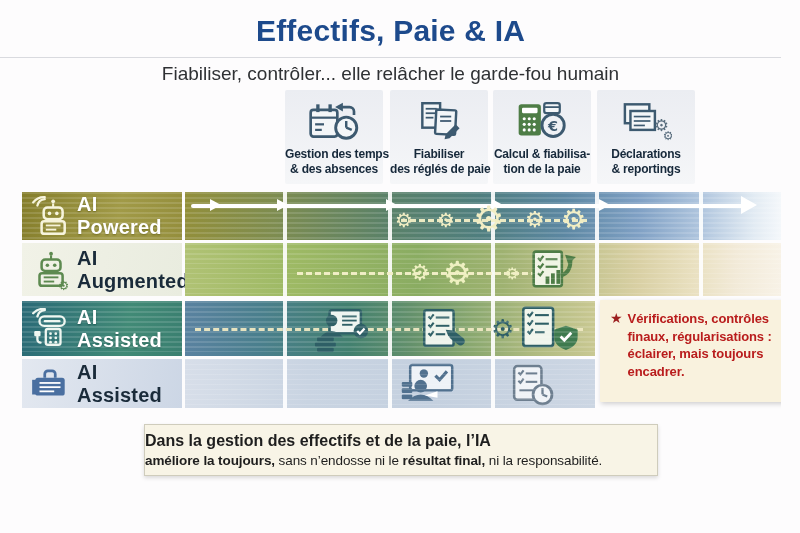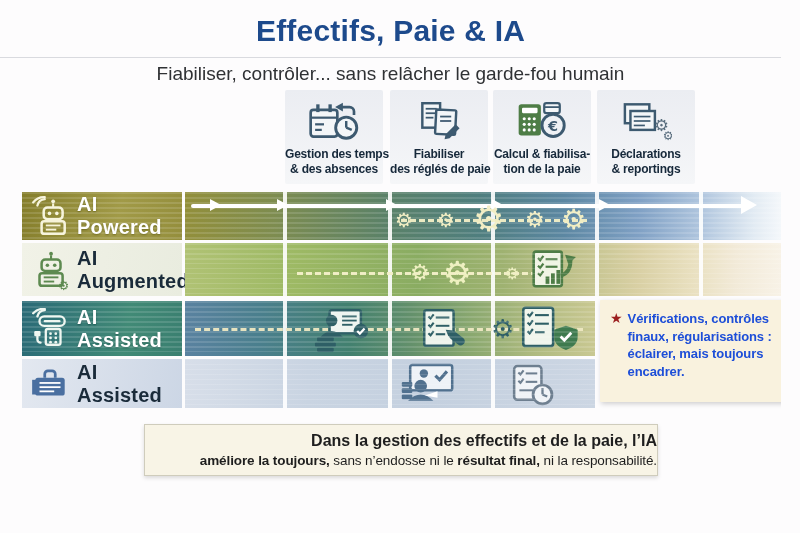--- a/index.html
+++ b/index.html
@@ -62,38 +62,38 @@
   .dots{position:absolute;border-top:3px dashed rgba(243,239,198,.95);}
   .d3{border-top-color:rgba(238,232,194,.95);}
   .gear{position:absolute;font-family:"DejaVu Sans",sans-serif;line-height:1;}
   .cell-icon{position:absolute;}
 
   
   .callout{position:absolute;left:600px;top:300px;width:190px;height:102px;box-sizing:border-box;
            background:#f9f2de;padding:10px 9px 8px 10px;display:flex;gap:5px;
            box-shadow:1px 2px 5px rgba(0,0,0,.18);border-radius:1px;}
   .star{color:#9c1f1f;font-size:14px;line-height:17px;font-family:"DejaVu Sans",sans-serif;}
-  .ctext{font-size:13px;line-height:17.5px;font-weight:bold;color:#1d4ed8;letter-spacing:-0.1px;}
+  .ctext{font-size:13px;line-height:17.5px;font-weight:bold;color:#b91c1c;letter-spacing:-0.1px;}
 
   
   .footer{position:absolute;left:144px;top:424px;width:514px;height:52px;box-sizing:border-box;
-          background:#f8f4e6;border:1px solid #cfccbc;text-align:right;padding-top:7px;
+          background:#f8f4e6;border:1px solid #cfccbc;text-align:left;padding-top:7px;
           box-shadow:0 2px 4px rgba(0,0,0,.14);}
   .f1{font-size:16px;font-weight:bold;color:#1e1e1e;}
   .f2{font-size:13.5px;color:#1e1e1e;margin-top:3px;letter-spacing:-0.1px;}
   .f2 b{font-weight:bold;}
 </style>
 </head>
 <body>
 
 <div id="stage">
 
   <div class="title">Effectifs, Paie &amp; IA</div>
   <div class="rule"></div>
-  <div class="subtitle">Fiabiliser, contrôler... sans relâcher le garde-fou humain</div>
+  <div class="subtitle">Fiabiliser, contrôler... elle relâcher le garde-fou humain</div>
 
 
   <div class="hcard" style="left:285px">
     <div class="hicon">
       <svg width="52" height="40" viewBox="0 0 46 36">
         <rect x="2" y="8" width="24" height="24" rx="2.5" fill="#f3f6f8" stroke="#3d5a70" stroke-width="2.4"></rect>
         <line x1="2" y1="15" x2="26" y2="15" stroke="#3d5a70" stroke-width="2"></line>
         <rect x="7" y="3" width="3" height="7" fill="#3d5a70"></rect>
           <rect x="18" y="3" width="3" height="7" fill="#3d5a70"></rect>
         <g stroke="#3d5a70" stroke-width="2">

